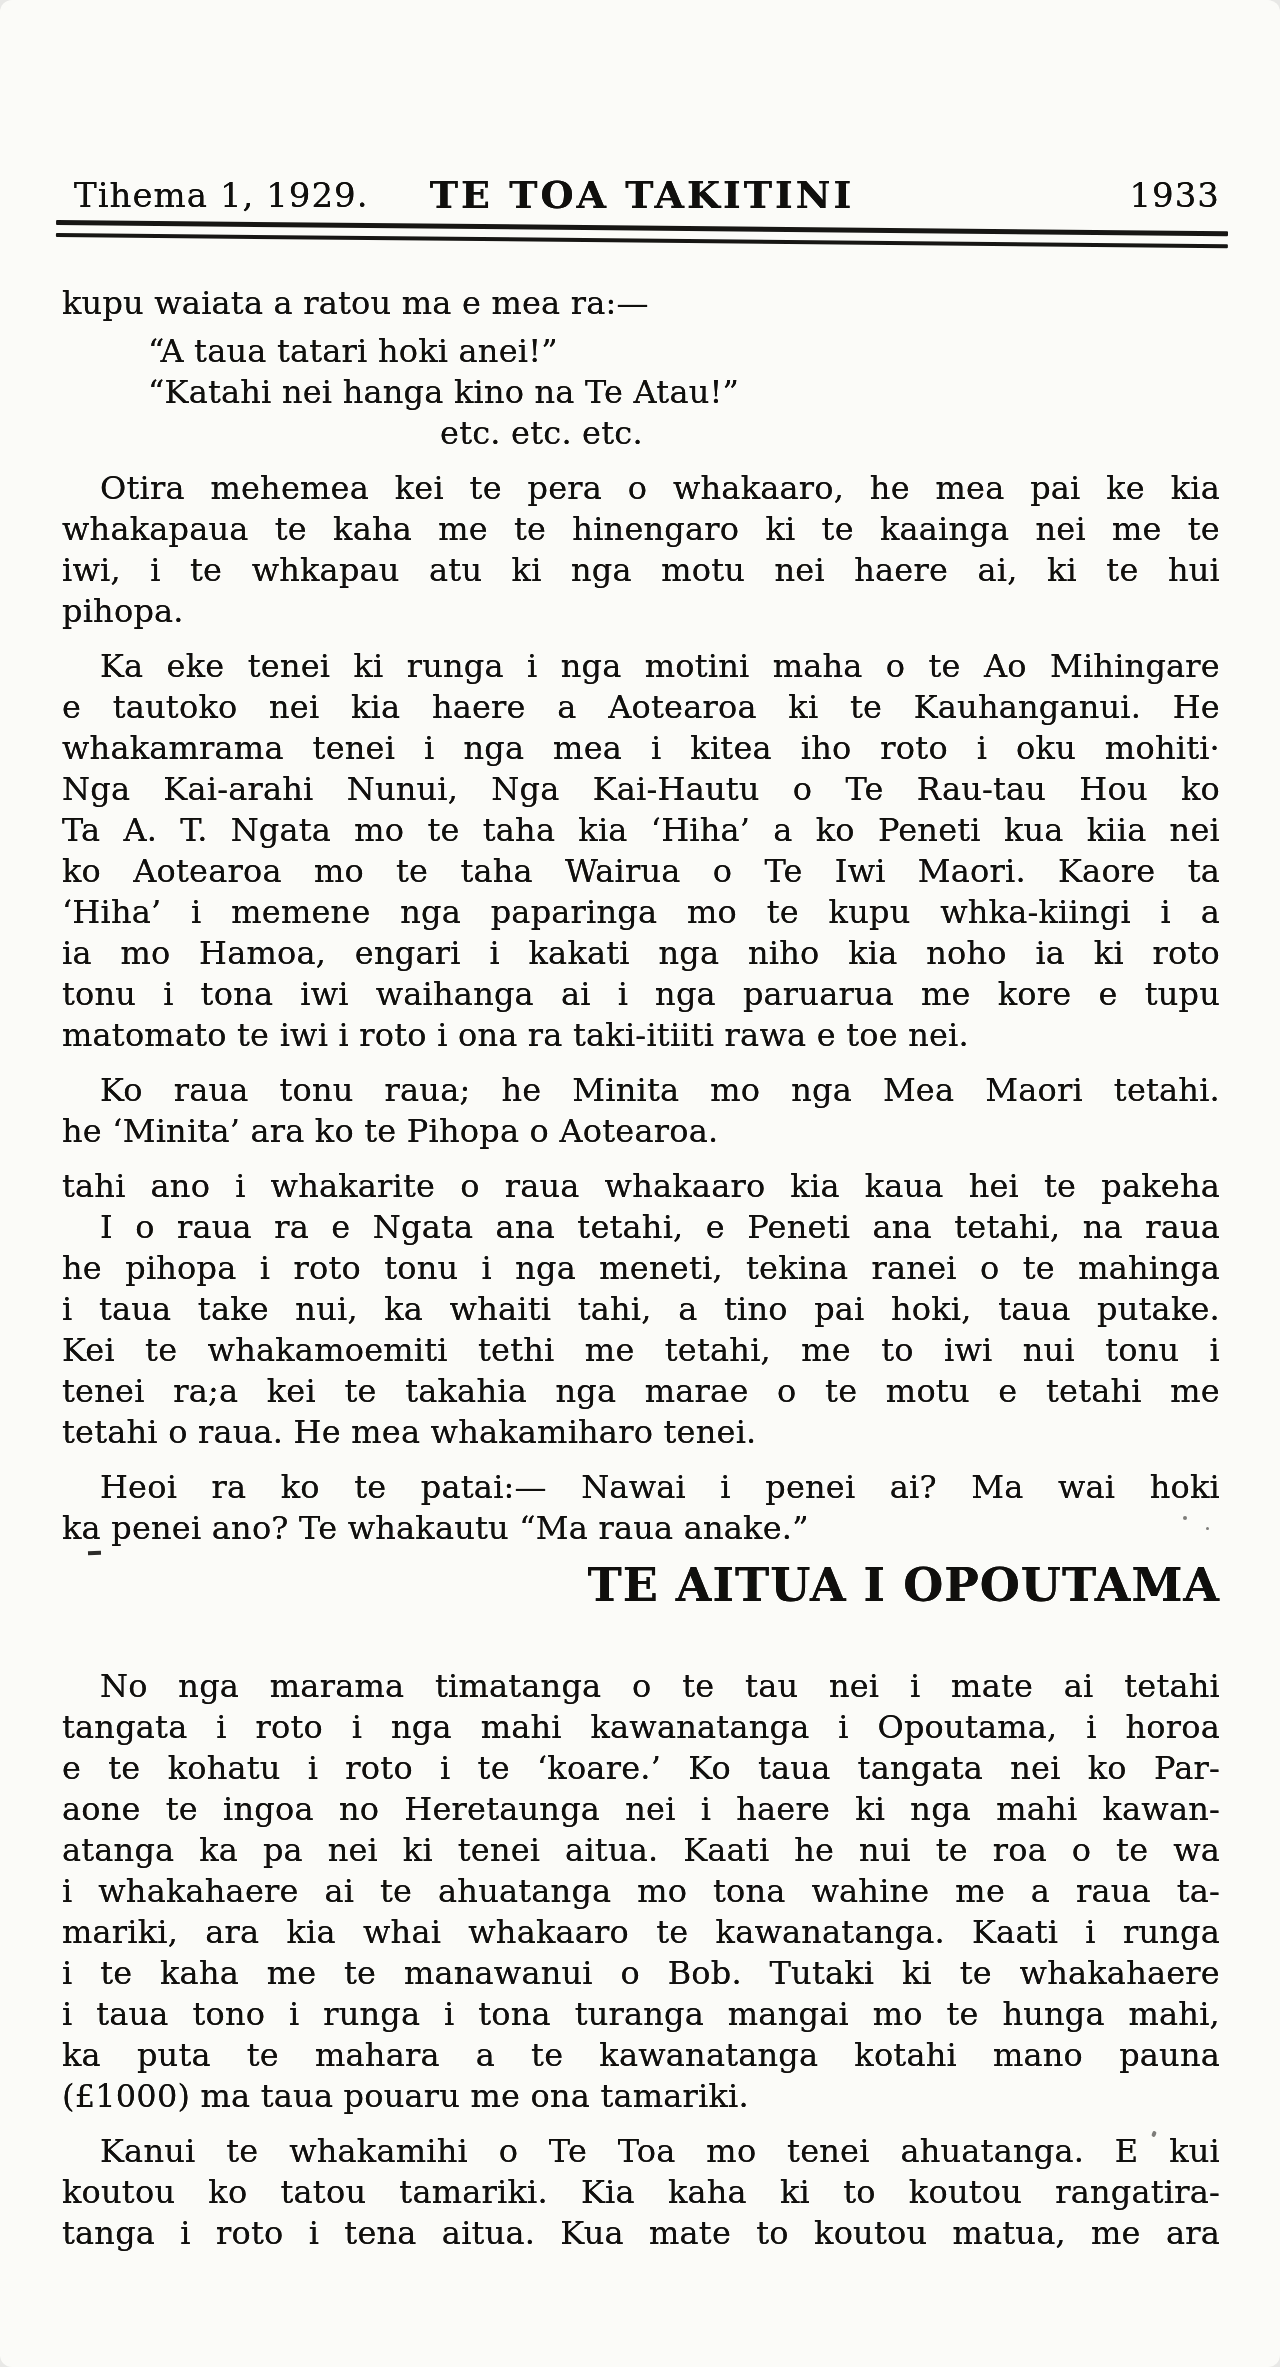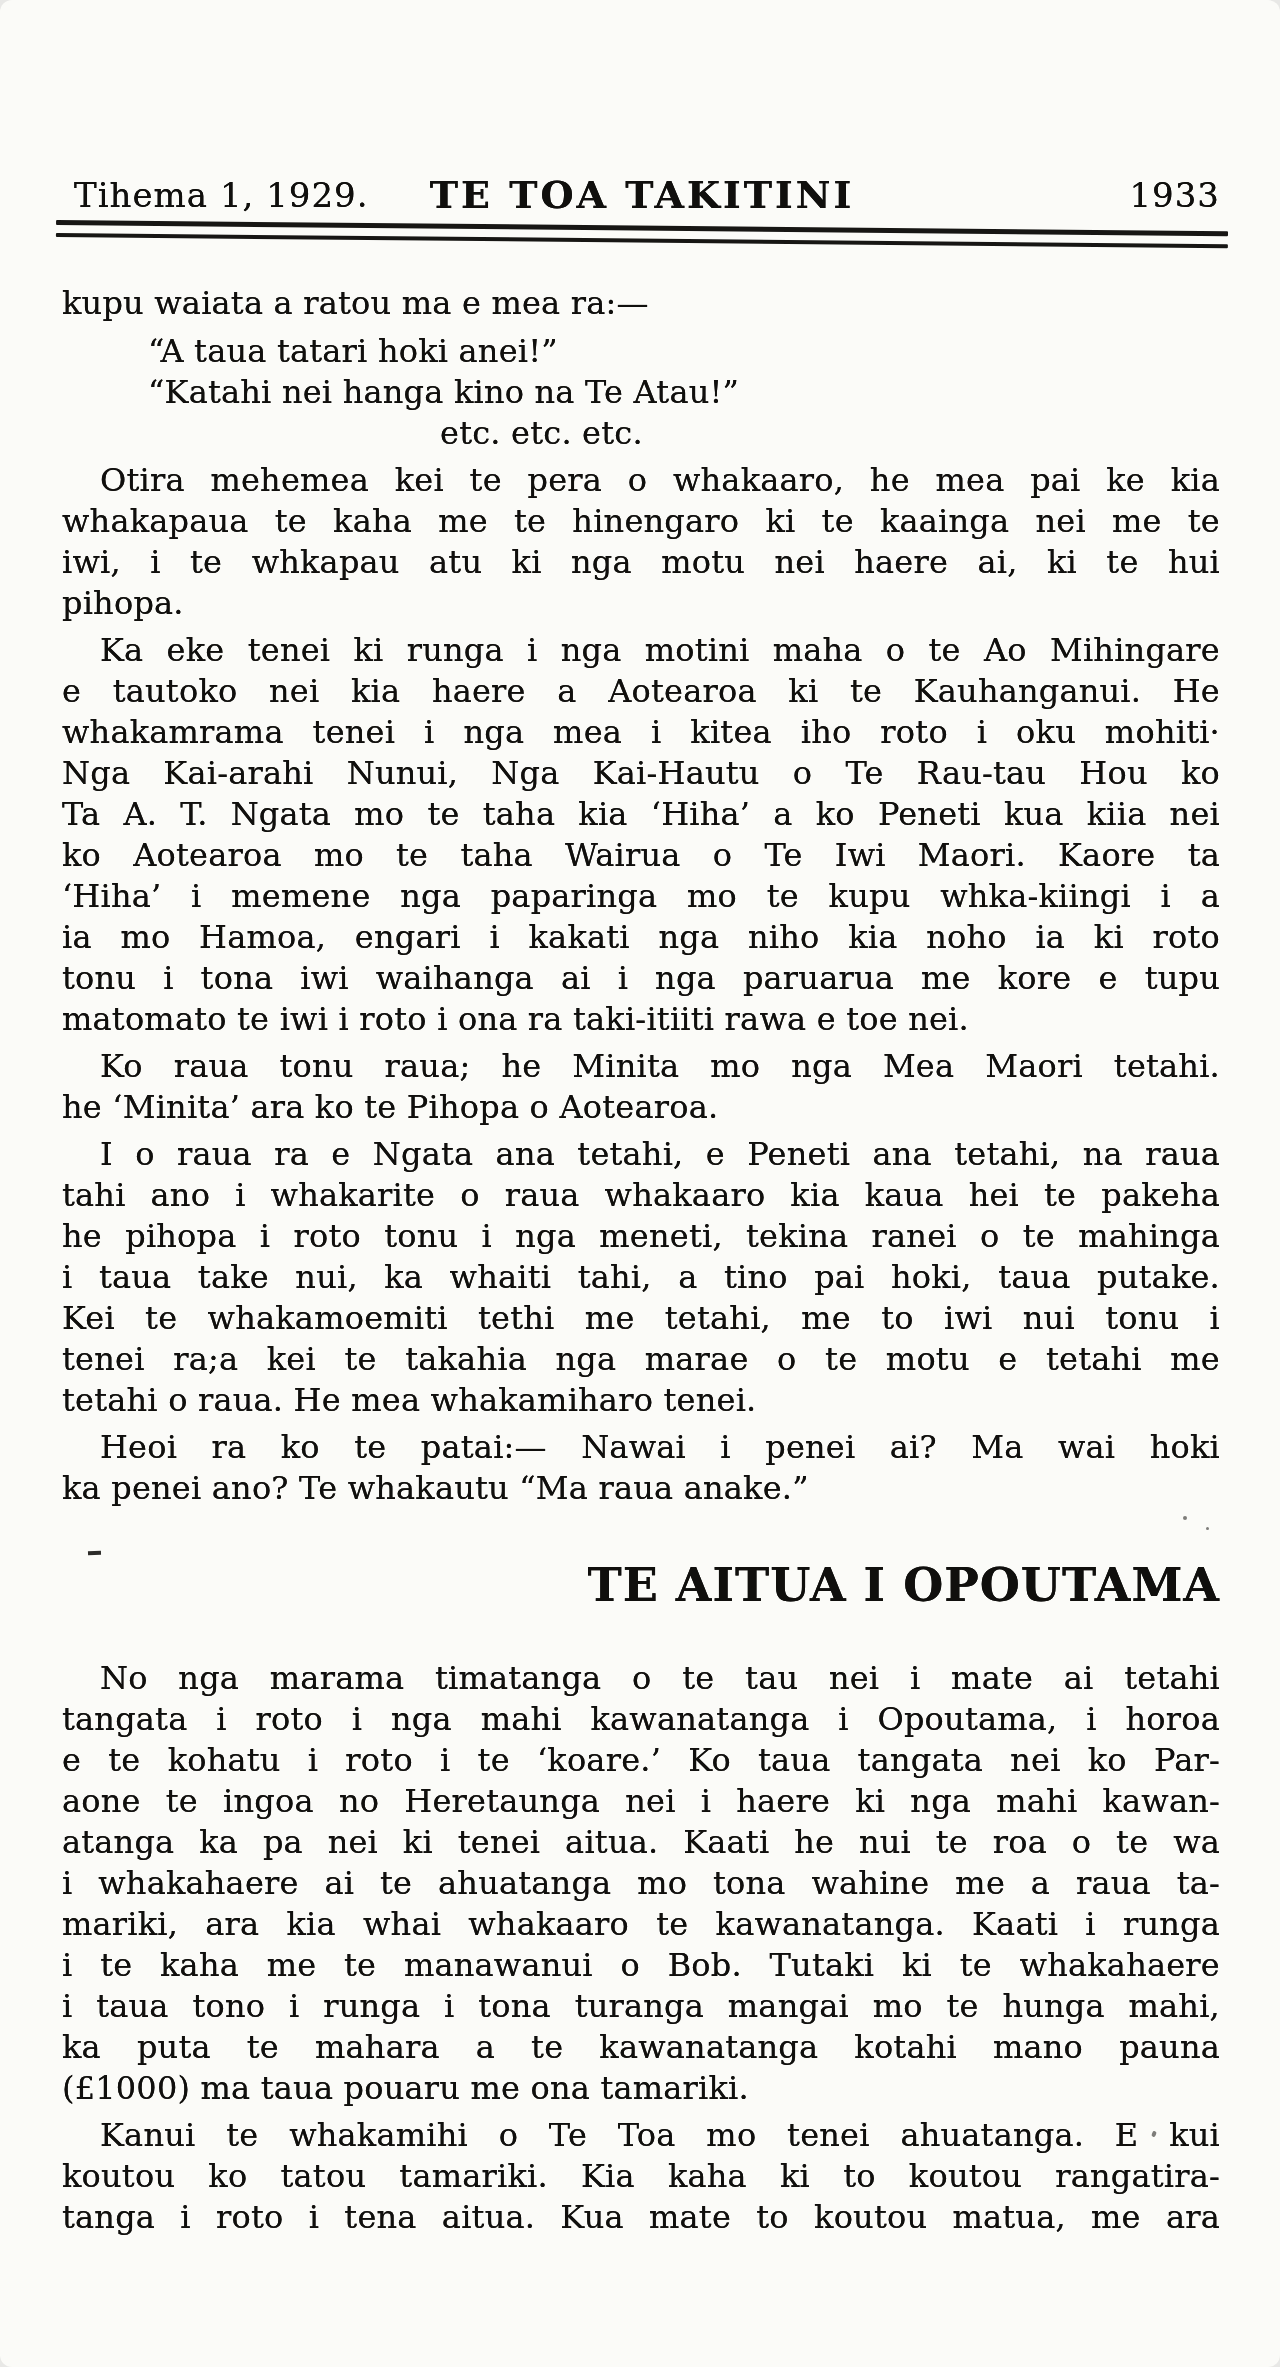--- a/index.html
+++ b/index.html
@@ -40,21 +40,21 @@
     font-size:32px;line-height:41px;
     letter-spacing:0.2px;
     text-shadow:0 0 0.5px rgba(16,15,13,0.85);
   }
   .content-a{top:283px;}
   .content-b{top:1652px;}
   .tline{text-align:left;}
   .tline.just{text-align:justify;text-align-last:justify;}
   .tline.just.lastline{text-align-last:left;}
   .tline.first{text-indent:38px;}
-  .para{margin-top:6px;}
+  .para{margin-top:14px;}
   .quote{margin-left:86px;margin-top:7px;}
   .etc{margin-left:378px;}
   
   .heading2{
     position:absolute;top:1558px;left:62px;width:1158px;margin:0;
     text-align:right;font-size:46px;font-weight:700;letter-spacing:1px;
     font-family:"DejaVu Serif","Liberation Serif",serif;
     color:#100f0d;text-shadow:0 0 0.6px currentColor;
   }
   
@@ -104,22 +104,22 @@
           <div class="tline just">‘Hiha’ i memene nga paparinga mo te kupu whka-kiingi i a</div>
           <div class="tline just">ia mo Hamoa, engari i kakati nga niho kia noho ia ki roto</div>
           <div class="tline just">tonu i tona iwi waihanga ai i nga paruarua me kore e tupu</div>
           <div class="tline just lastline">matomato te iwi i roto i ona ra taki-itiiti rawa e toe nei.</div>
         </div>
         <div class="para">
           <div class="tline just first">Ko raua tonu raua; he Minita mo nga Mea Maori tetahi.</div>
           <div class="tline just lastline">he ‘Minita’ ara ko te Pihopa o Aotearoa.</div>
         </div>
         <div class="para">
+          <div class="tline just">tahi ano i whakarite o raua whakaaro kia kaua hei te pakeha</div>
           <div class="tline just first">I o raua ra e Ngata ana tetahi, e Peneti ana tetahi, na raua</div>
-          <div class="tline just">tahi ano i whakarite o raua whakaaro kia kaua hei te pakeha</div>
           <div class="tline just">he pihopa i roto tonu i nga meneti, tekina ranei o te mahinga</div>
           <div class="tline just">i taua take nui, ka whaiti tahi, a tino pai hoki, taua putake.</div>
           <div class="tline just">Kei te whakamoemiti tethi me tetahi, me to iwi nui tonu i</div>
           <div class="tline just">tenei ra;a kei te takahia nga marae o te motu e tetahi me</div>
           <div class="tline just lastline">tetahi o raua. He mea whakamiharo tenei.</div>
         </div>
         <div class="para">
           <div class="tline just first">Heoi ra ko te patai:— Nawai i penei ai? Ma wai hoki</div>
           <div class="tline just lastline">ka penei ano? Te whakautu “Ma raua anake.”</div>
         </div>

